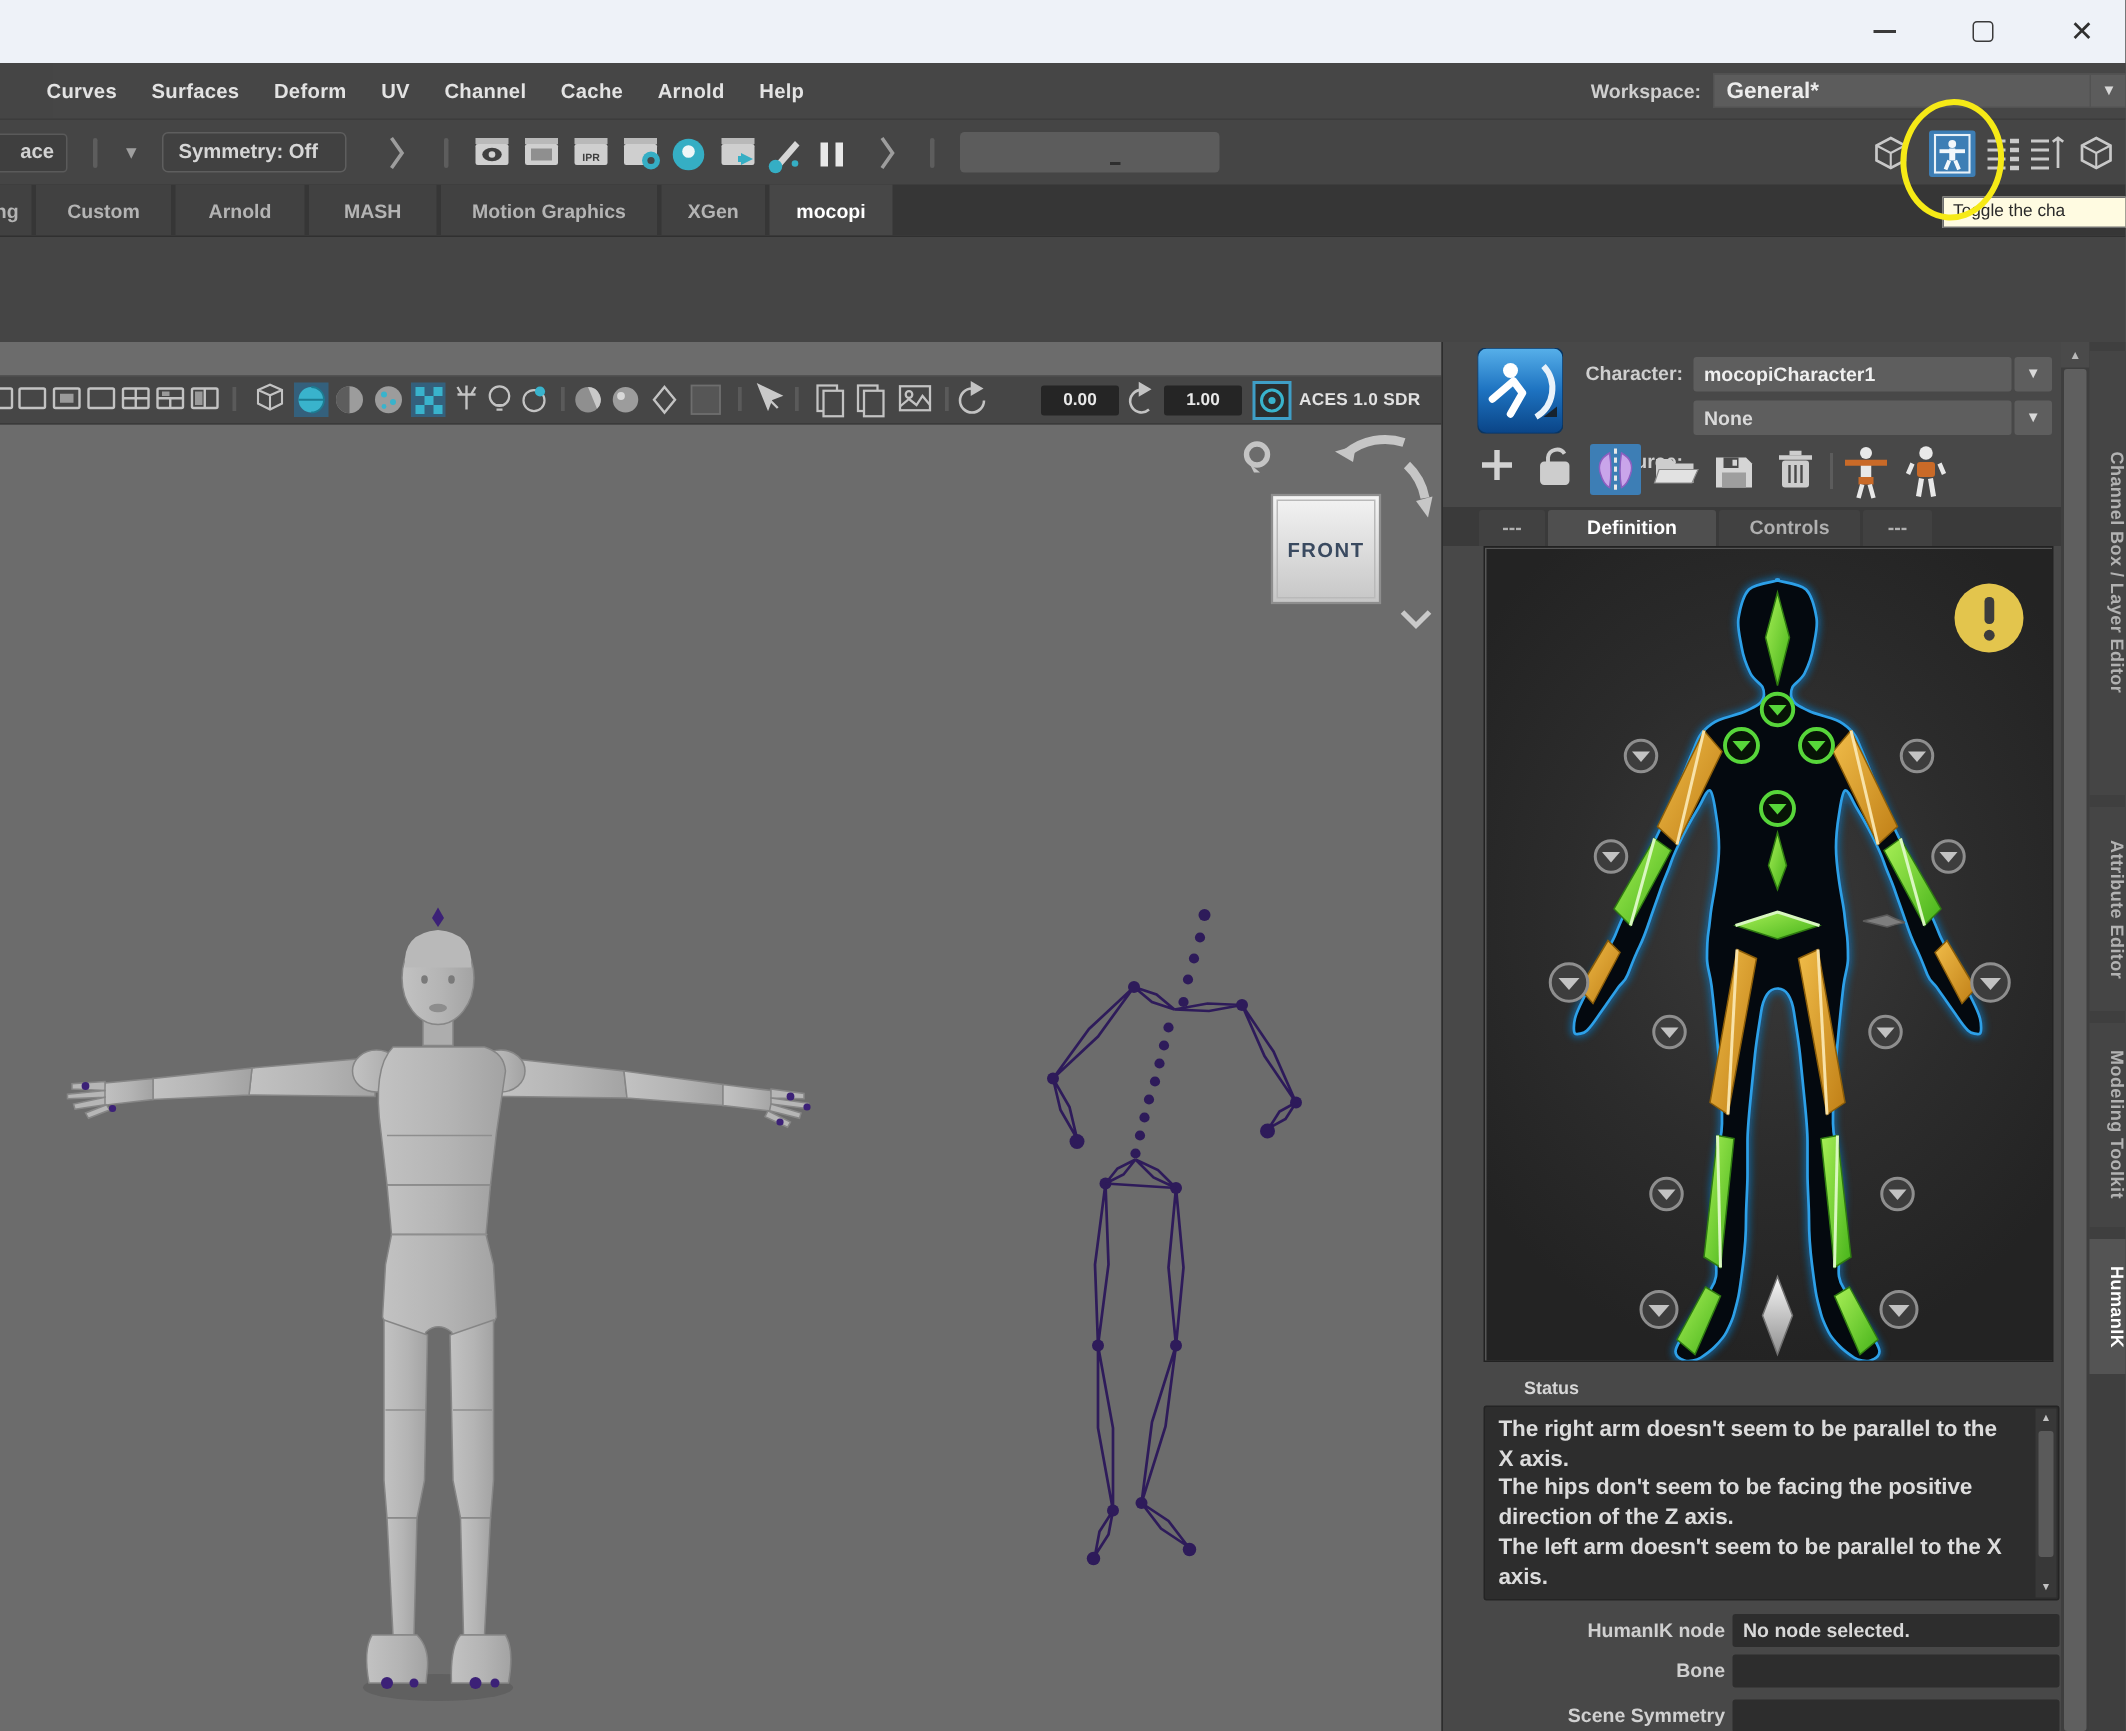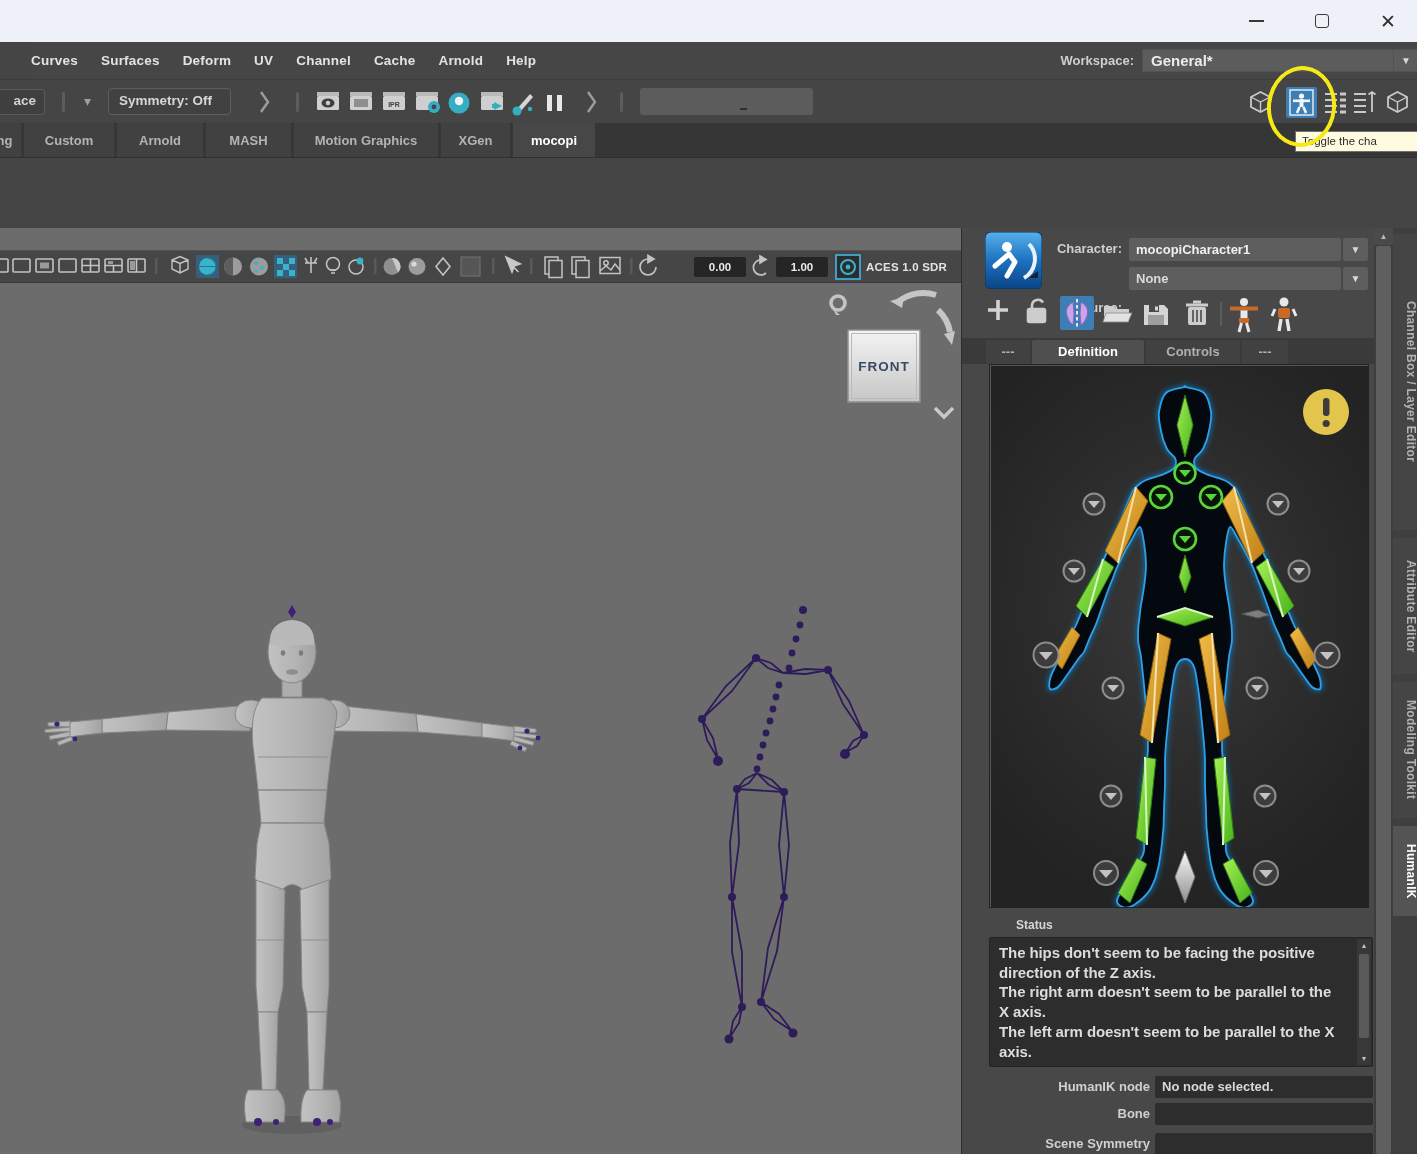--- a/index.html
+++ b/index.html
@@ -664,22 +664,22 @@
           <circle cx="336" cy="47" r="23" fill="#e3c54d"></circle>
           <rect x="333" y="33" width="6.5" height="18" rx="3" fill="#3c3c3c"></rect>
           <circle cx="336.2" cy="58.5" r="3.6" fill="#3c3c3c"></circle>
         </g>
       </svg>
     </div>
 
     <div id="status-label">Status</div>
     <div id="status-box">
       <div id="status-text">
+        <div>The right arm doesn't seem to be parallel to the X axis.</div>
         <div>The hips don't seem to be facing the positive direction of the Z axis.</div>
-        <div>The right arm doesn't seem to be parallel to the X axis.</div>
         <div>The left arm doesn't seem to be parallel to the X axis.</div>
       </div>
       <div id="status-sb">
         <div class="a" style="top:0;">▲</div>
         <div class="thumb"></div>
         <div class="a" style="bottom:0;">▼</div>
       </div>
     </div>
 
     <div class="fieldrow-label" style="left:40px; top:851px;">HumanIK node</div>

